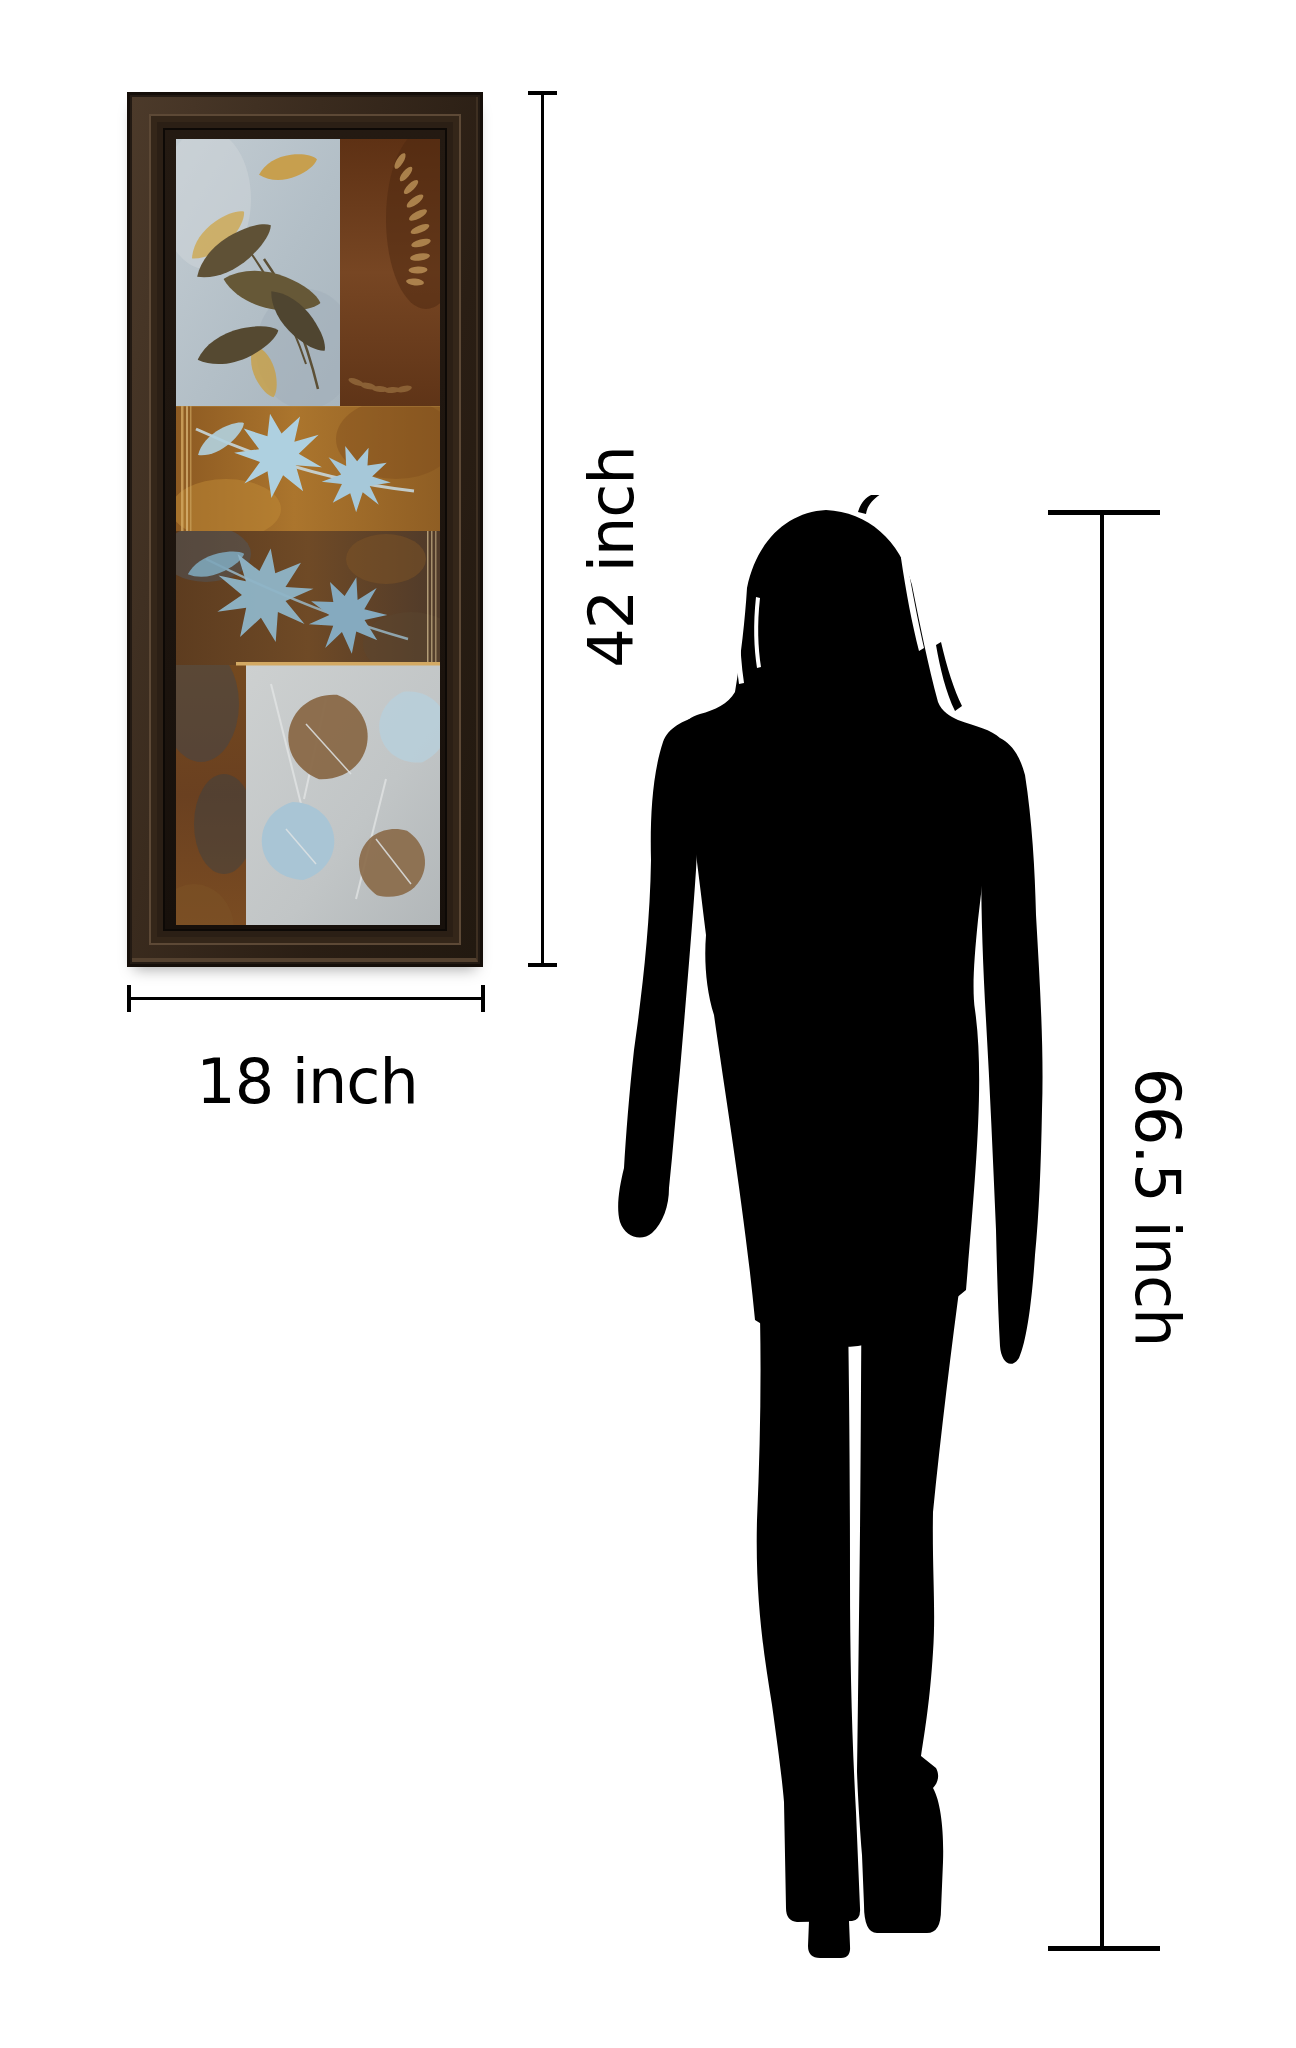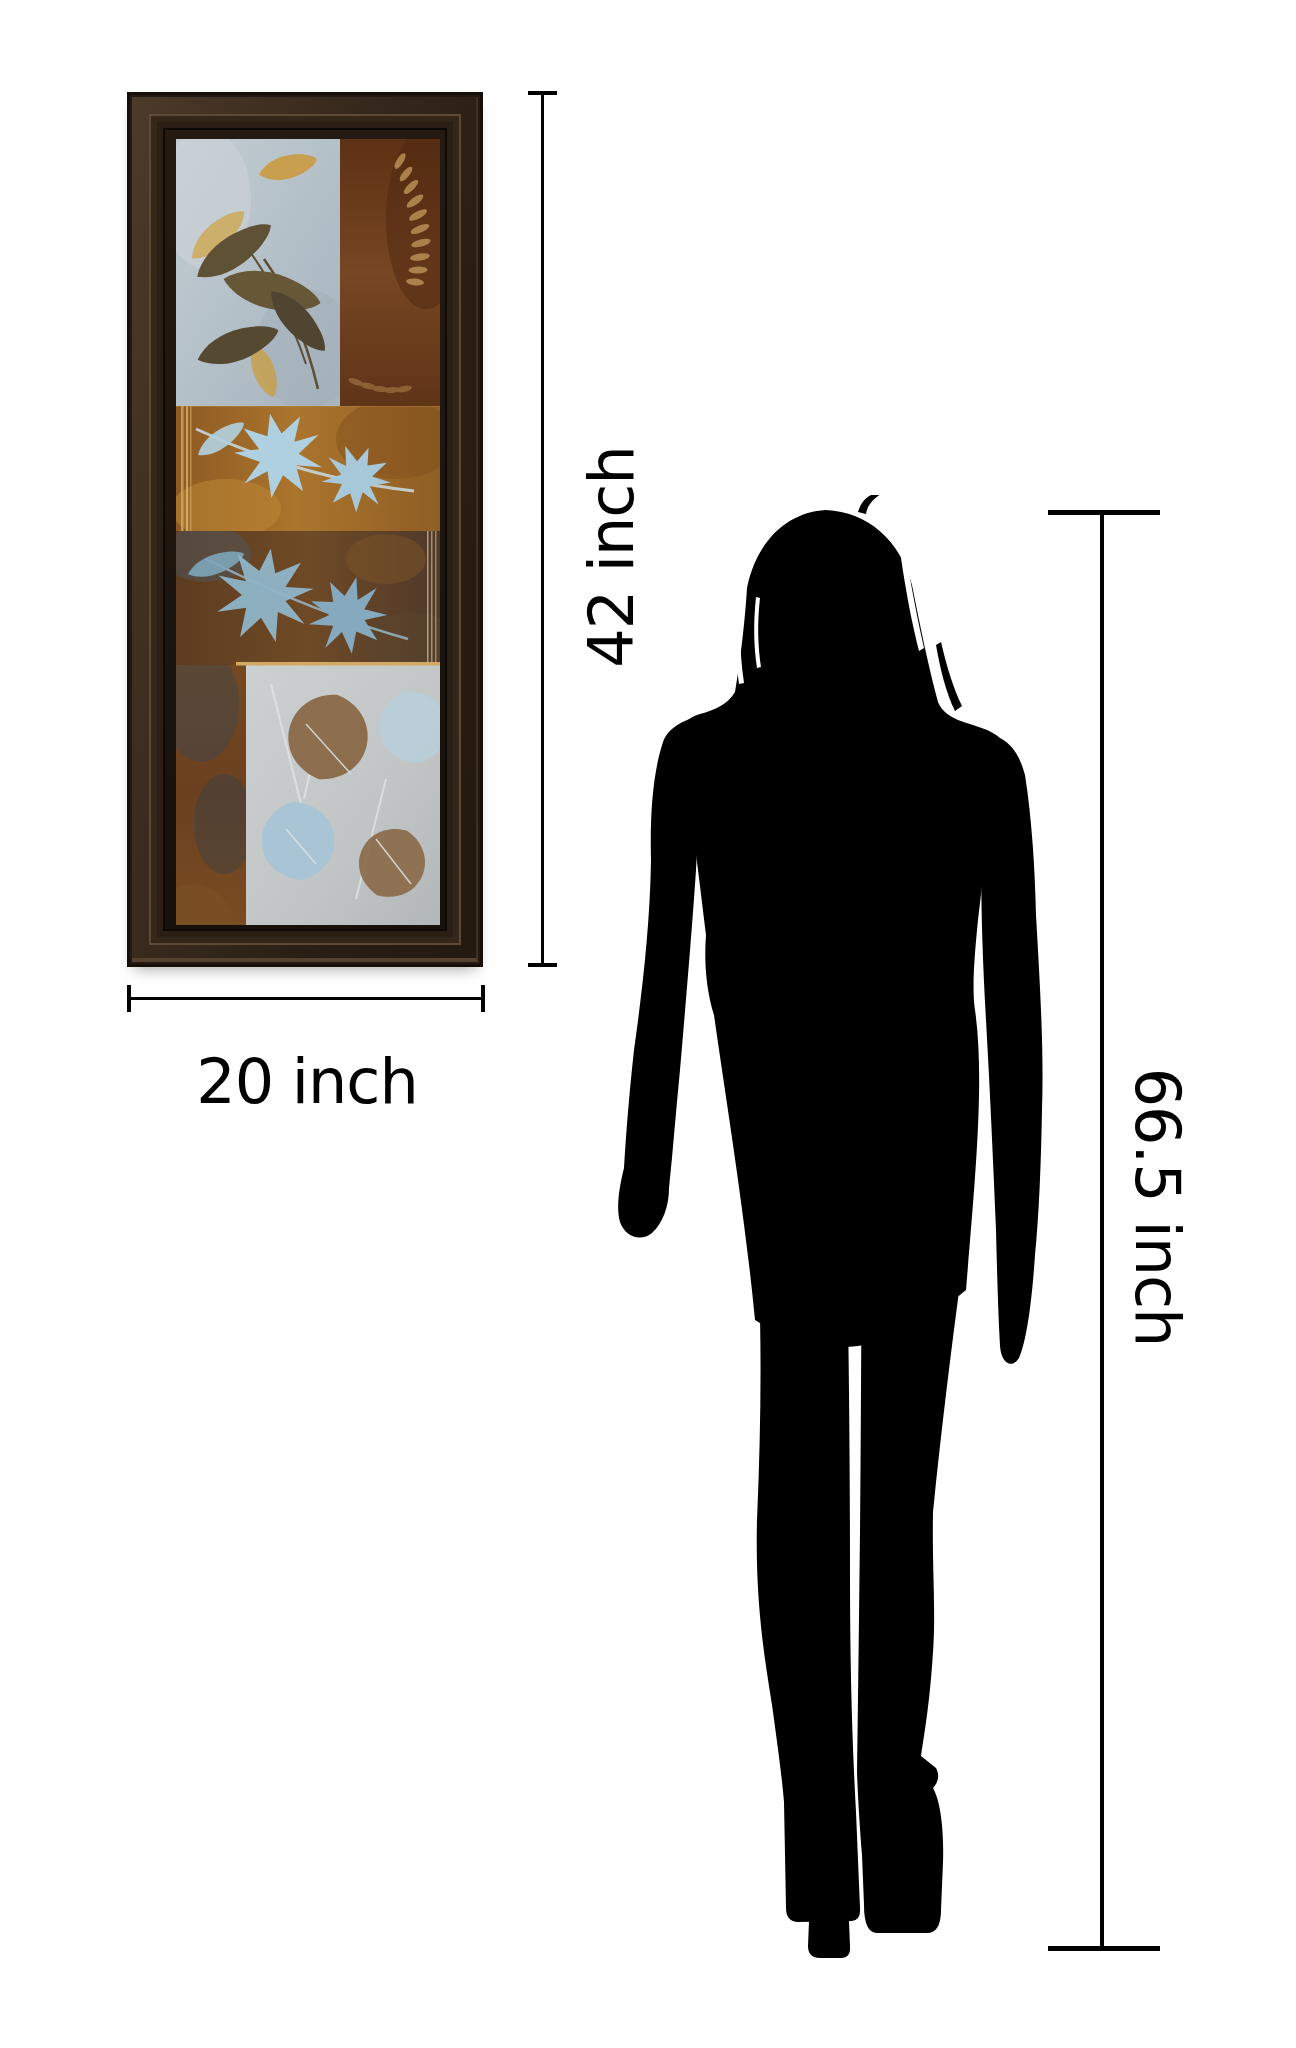--- a/index.html
+++ b/index.html
@@ -229,21 +229,21 @@
   </div>
 
   <div class="dim" style="left:541px;top:93px;width:3px;height:873px;"></div>
   <div class="dim" style="left:528px;top:91px;width:29px;height:4px;"></div>
   <div class="dim" style="left:528px;top:963px;width:29px;height:4px;"></div>
   <div class="dim-label rot-ccw" style="left:612px;top:557px;">42 inch</div>
 
   <div class="dim" style="left:129px;top:997px;width:354px;height:3px;"></div>
   <div class="dim" style="left:127px;top:985px;width:4px;height:27px;"></div>
   <div class="dim" style="left:481px;top:985px;width:4px;height:27px;"></div>
-  <div class="dim-label ctr" style="left:307px;top:1082px;">20 inch</div>
+  <div class="dim-label ctr" style="left:307px;top:1082px;">18 inch</div>
 
   <div class="dim" style="left:1100px;top:513px;width:4px;height:1436px;"></div>
   <div class="dim" style="left:1048px;top:510px;width:112px;height:5px;"></div>
   <div class="dim" style="left:1048px;top:1946px;width:112px;height:5px;"></div>
   <div class="dim-label rot-cw" style="left:1157px;top:1207px;">66.5 inch</div>
 
   <svg class="woman" viewBox="600 495 460 1470">
     <g style="fill:var(--c-silhouette,#000)">
 
       <path d="

